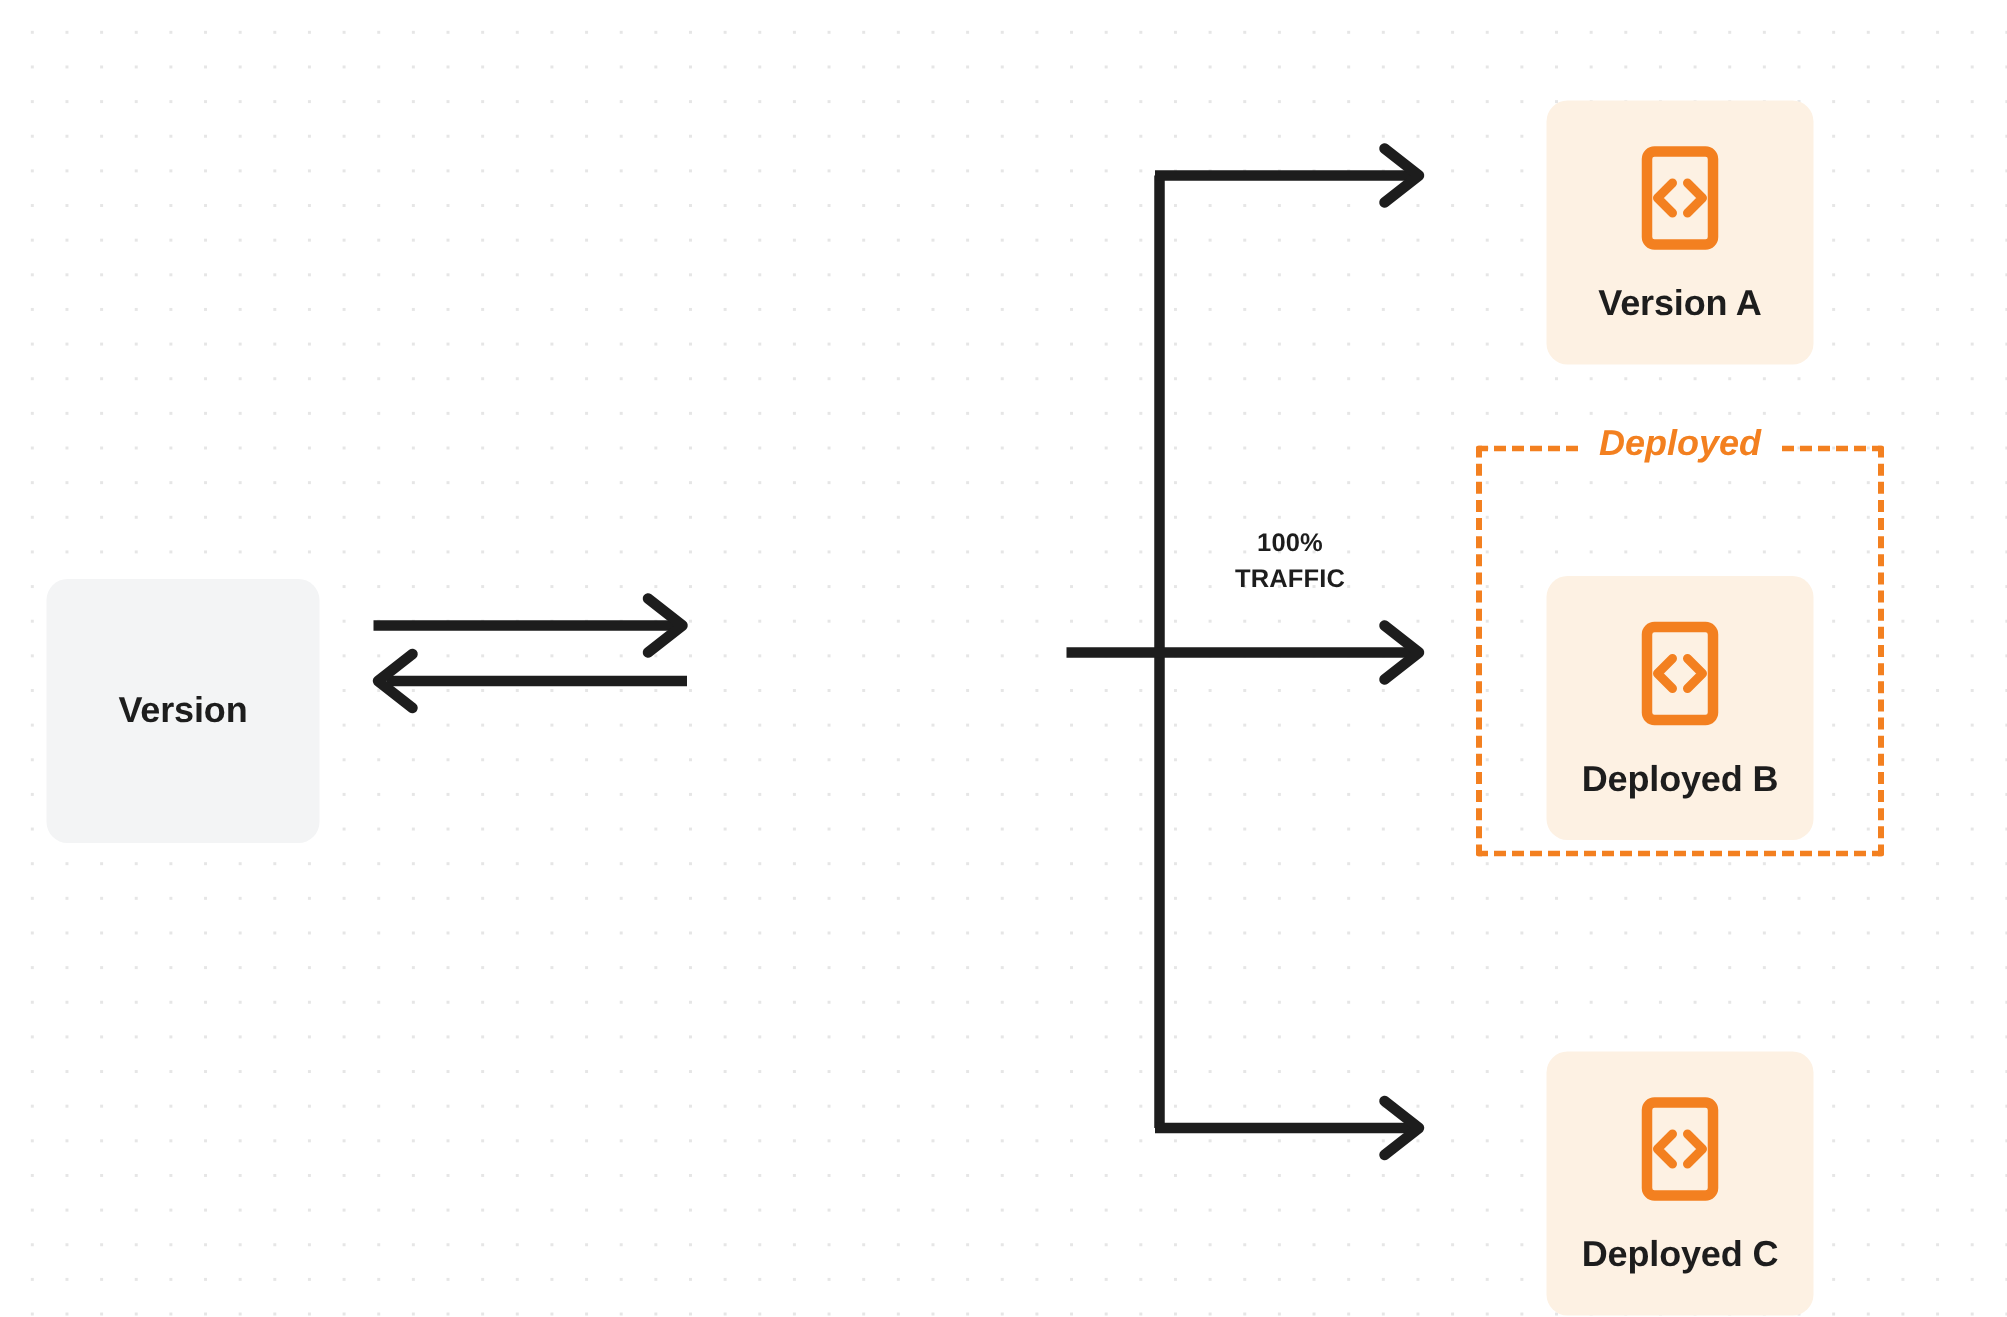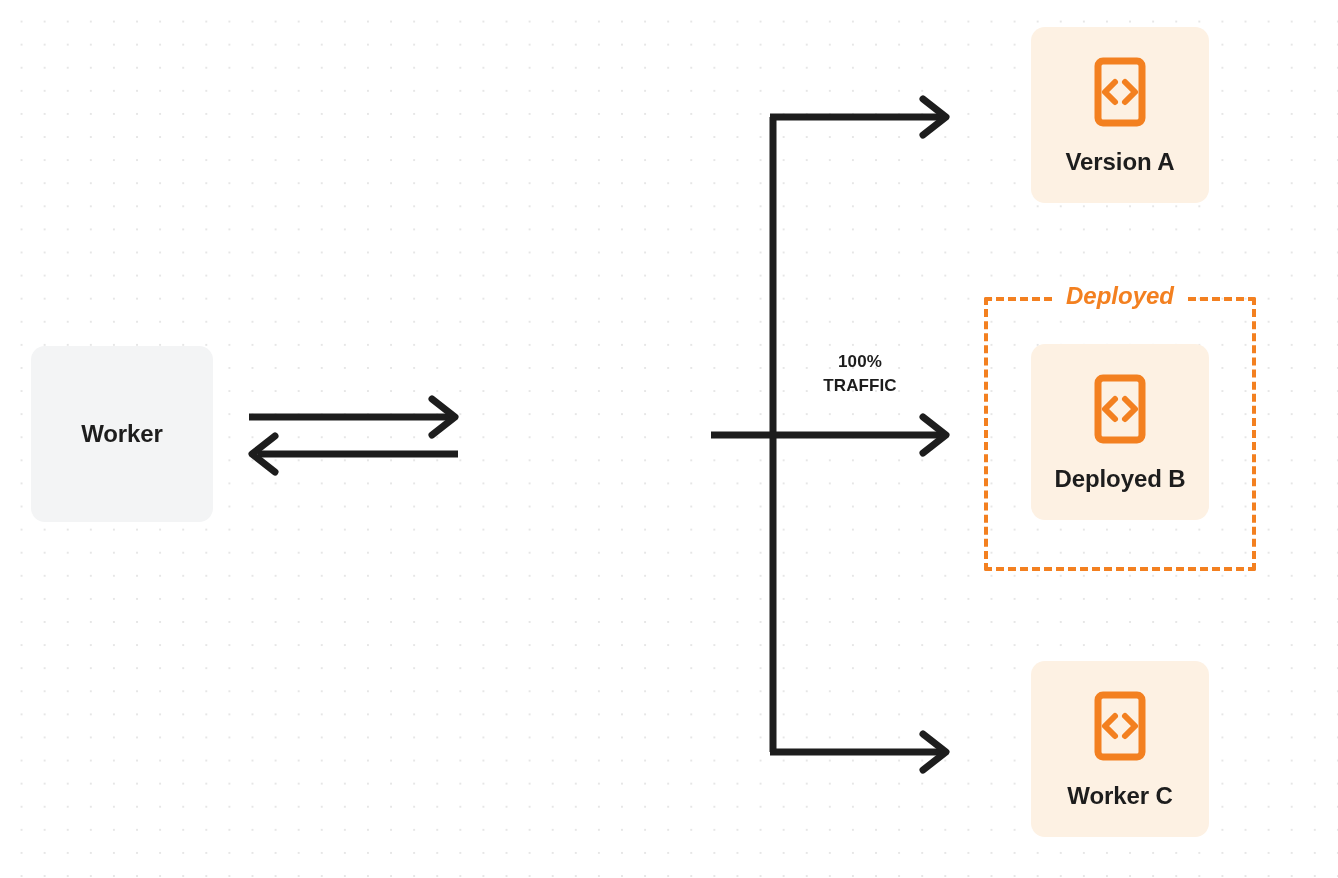--- a/index.html
+++ b/index.html
@@ -26,20 +26,21 @@
   }
 
   
   .node {
     position: absolute;
     border-radius: 14px;
     display: flex;
     flex-direction: column;
     align-items: center;
     justify-content: center;
+    margin-top: 40px;
   }
 
   .node-label {
     font-size: 24px;
     font-weight: 700;
     color: #1d1d1d;
     letter-spacing: -0.1px;
     line-height: 1;
     white-space: nowrap;
   }
@@ -162,21 +163,21 @@
       </g>
     </g>
   </svg>
 
   <div id="traffic-label">
     <div>100%</div>
     <div>TRAFFIC</div>
   </div>
 
   <div class="node" id="client-node">
-    <span class="node-label">Worker</span>
+    <span class="node-label">Version</span>
   </div>
 
 
   <div class="node version-node" id="version-a-node">
     <span class="icon-wrap">
       <svg width="56" height="72" viewBox="0 0 56 72" xmlns="http://www.w3.org/2000/svg">
         <rect x="6" y="5" width="44" height="62" rx="5" ry="5" fill="none" stroke="#f38020" stroke-width="7"></rect>
         <polyline points="23,26 13,36 23,46" fill="none" stroke="#f38020" stroke-width="6" stroke-linecap="round" stroke-linejoin="round"></polyline>
         <polyline points="33,26 43,36 33,46" fill="none" stroke="#f38020" stroke-width="6" stroke-linecap="round" stroke-linejoin="round"></polyline>
       </svg>
@@ -196,20 +197,20 @@
   </div>
 
   <div class="node version-node" id="version-c-node">
     <span class="icon-wrap">
       <svg width="56" height="72" viewBox="0 0 56 72" xmlns="http://www.w3.org/2000/svg">
         <rect x="6" y="5" width="44" height="62" rx="5" ry="5" fill="none" stroke="#f38020" stroke-width="7"></rect>
         <polyline points="23,26 13,36 23,46" fill="none" stroke="#f38020" stroke-width="6" stroke-linecap="round" stroke-linejoin="round"></polyline>
         <polyline points="33,26 43,36 33,46" fill="none" stroke="#f38020" stroke-width="6" stroke-linecap="round" stroke-linejoin="round"></polyline>
       </svg>
     </span>
-    <span class="node-label">Worker C</span>
+    <span class="node-label">Deployed C</span>
   </div>
 
   <div id="deployed-frame">
     <span id="deployed-frame-label">Deployed</span>
   </div>
 
 </div>
 
 </body></html>

